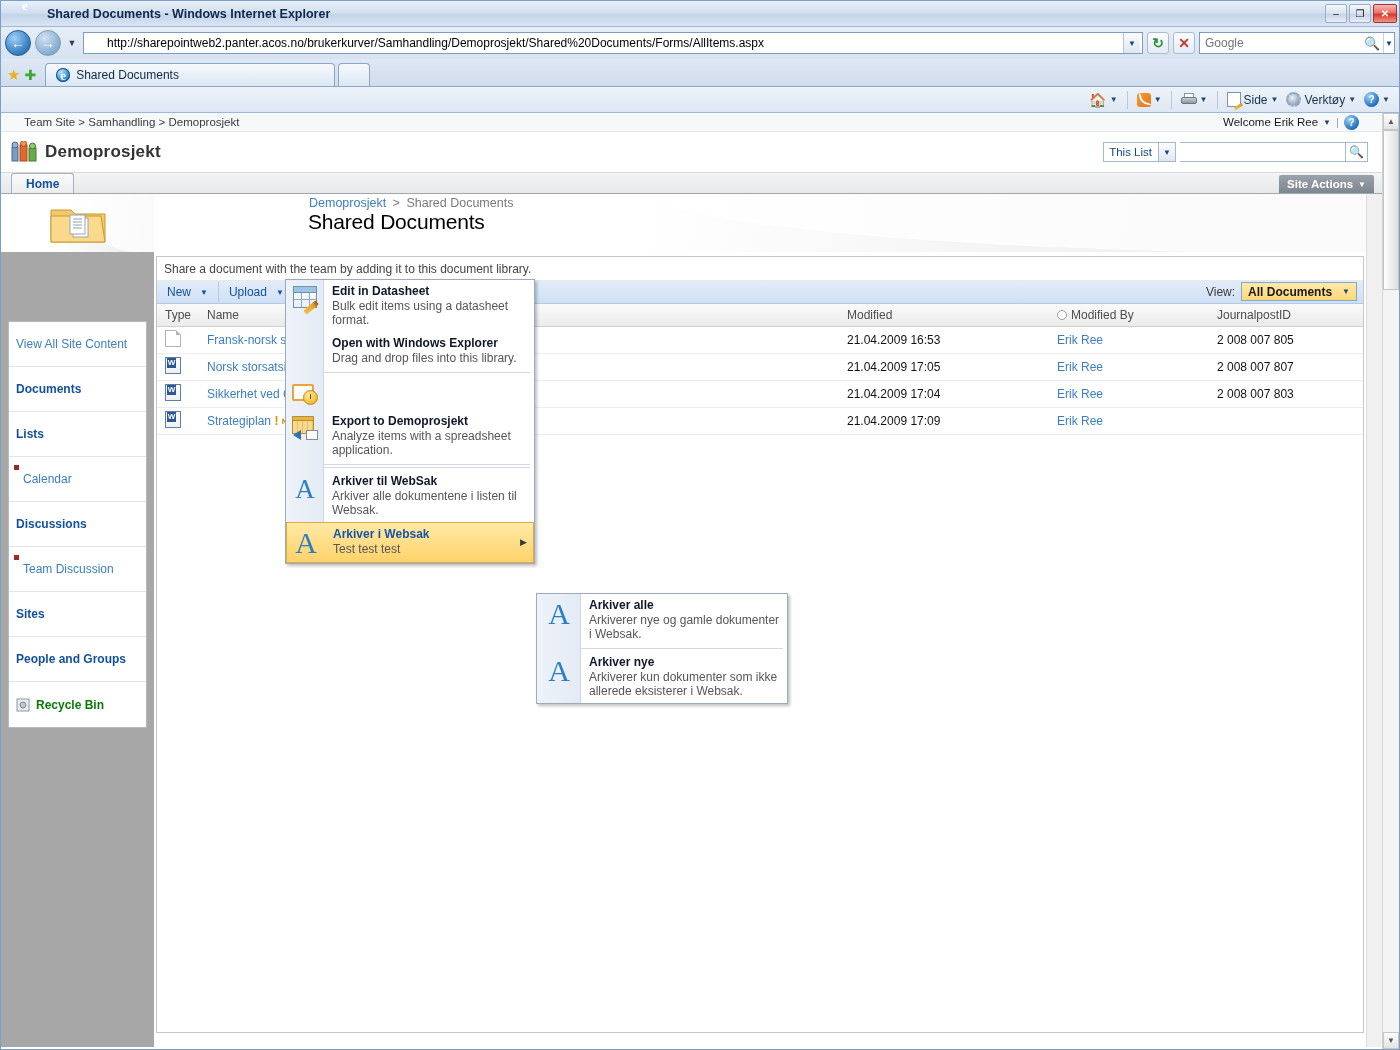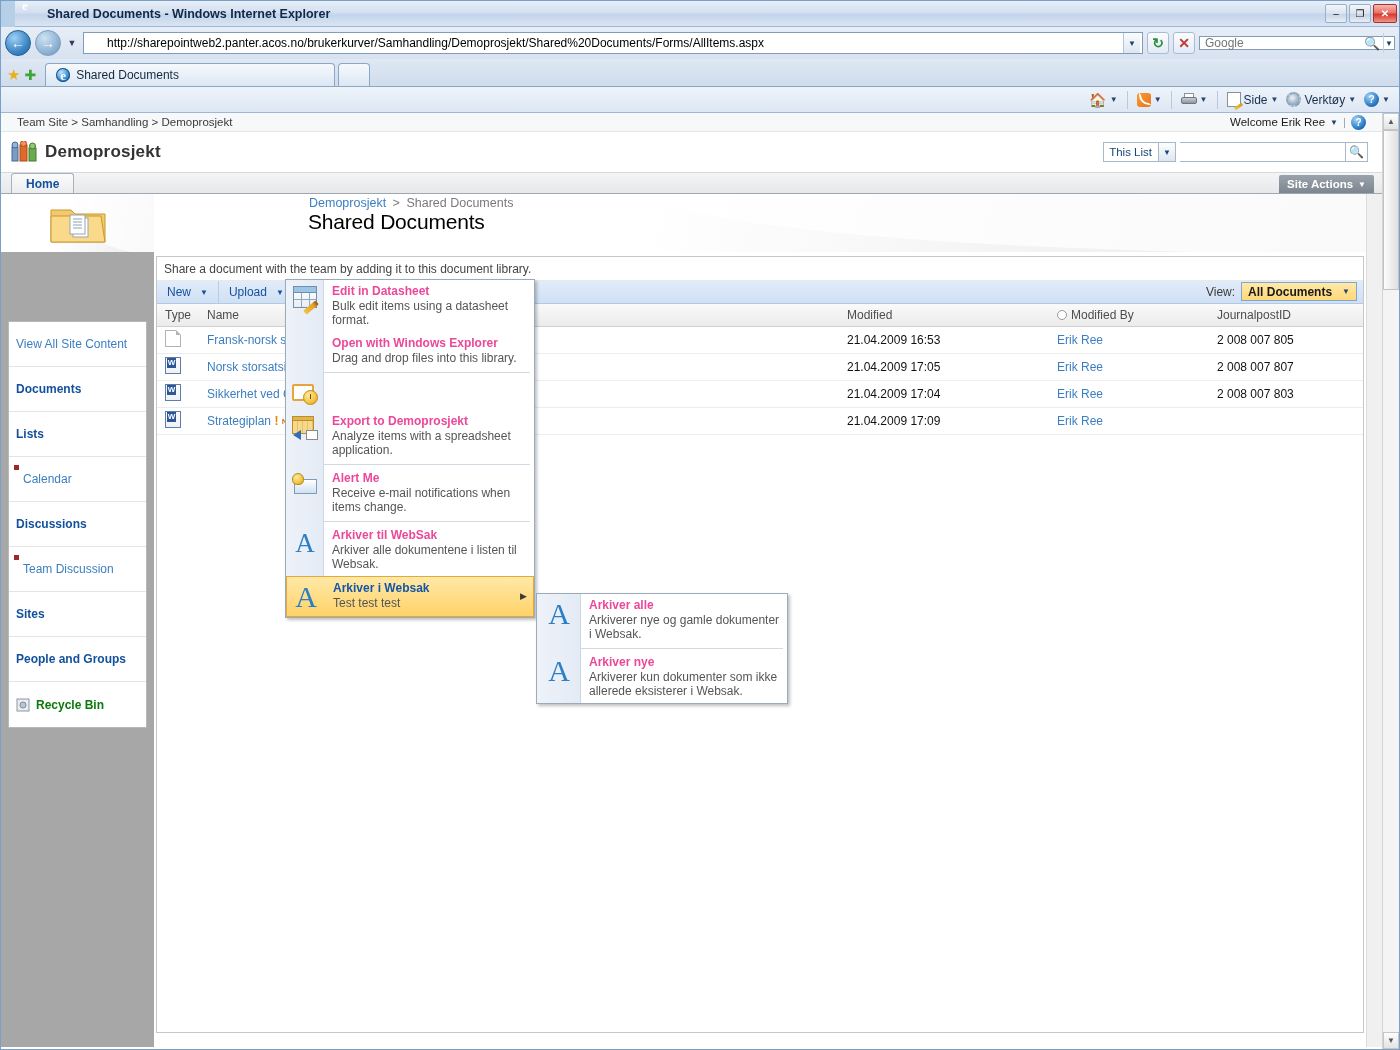--- a/index.html
+++ b/index.html
@@ -17,23 +17,22 @@
     position: absolute; inset: 0;
     background: linear-gradient(180deg,#b8cfe8 0%,#a9c3e0 100%);
     border: 1px solid #7ba0c8;
     display: flex; flex-direction: column;
   }
   
   .titlebar {
     height: 26px; flex: 0 0 26px;
     background: linear-gradient(180deg,#e8eff8 0%,#d3e0f0 45%,#c3d4ea 55%,#dae5f3 100%);
     display: flex; align-items: center;
-    padding: 0 2px 0 10px;
+    padding: 0 2px 0 24px;
     border-bottom: 1px solid #9cb8d8;
-    margin-left: 14px;
   }
   .titlebar .ie-logo {
     width: 16px; height: 16px; margin-right: 6px;
     position: relative; flex: 0 0 16px;
   }
   .title-text {
     font-size: 12.5px; font-weight: bold; color: #10284a;
     flex: 1 1 auto; white-space: nowrap; overflow: hidden;
   }
   .win-btns { display: flex; gap: 2px; align-items: center; }
@@ -81,21 +80,21 @@
     border-left: 1px solid #b4c6da;
     display:flex;align-items:center;justify-content:center;
     font-size: 8px; color: #18456e;
   }
   .icon-btn {
     width: 22px; height: 22px; display: flex; align-items: center; justify-content: center;
     border: 1px solid transparent; border-radius: 3px; font-size: 14px;
   }
   .icon-btn.framed { border-color: #a8bdd4; background: linear-gradient(180deg,#fbfdff,#e3ebf5); }
   .searchbox {
-    width: 196px; height: 14px; background: #fff; border: 1px solid #7f9db9;
+    width: 196px; height: 22px; background: #fff; border: 1px solid #7f9db9;
     display: flex; align-items: center;
   }
   .searchbox input {
     border: 0; outline: 0; flex: 1 1 auto; height: 18px; font-size: 12px;
     color: #9a9a9a; padding-left: 5px; font-family: inherit; background: transparent;
   }
   .search-go { width: 24px; display: flex; align-items: center; justify-content: center; color: #1f5fa8; font-size: 13px;}
   .search-drop { width: 13px; display:flex;align-items:center;justify-content:center; font-size: 8px; color:#18456e;
     border-left: 1px solid #c4d2e2; height: 20px;}
 
@@ -128,21 +127,21 @@
   .caret { font-size: 8px; color: #23456d; }
   .vsep { width: 1px; height: 18px; background: #b9c9dc; margin: 0 4px; }
 
   
   .viewport { flex: 1 1 auto; display: flex; position: relative; background: #fff; overflow: hidden; }
   .page { flex: 1 1 auto; position: relative; background: #fff; overflow: hidden; }
 
   
   .sp-globalbar {
     height: 19px; background: #f7f8f9; border-bottom: 1px solid #e3e6e8;
-    display: flex; align-items: center; padding: 0 16px;
+    display: flex; align-items: center; padding: 0 23px;
     font-size: 11.5px; color: #3b3b3b;
   }
   .sp-globalbar .bc { color: #3b3b3b; }
   .sp-welcome { margin-left: auto; display: flex; align-items: center; gap: 5px; color: #1a1a1a; font-size: 11.5px;}
   .sp-welcome .sep { color: #9aa4ad; }
   .help-circle {
     width: 15px; height: 15px; border-radius: 50%;
     background: radial-gradient(circle at 35% 30%, #9fd2f7, #1d6fba 70%, #14558f);
     color: #fff; font-size: 10px; font-weight: bold;
     display: flex; align-items: center; justify-content: center;
@@ -321,21 +320,21 @@
   .menu-item {
     position: relative; display: flex; gap: 0; padding: 4px 6px 5px 0;
     min-height: 34px; z-index: 2;
   }
   .menu-item.sel { background: linear-gradient(180deg,#ffe9a6 0%,#ffd26a 100%); border: 1px solid #e3a93c; }
   .menu-item .mi-icon {
     width: 38px; flex: 0 0 38px; display: flex; align-items: flex-start; justify-content: center;
     padding-top: 2px;
   }
   .menu-item .mi-text { flex: 1 1 auto; padding-left: 8px; }
-  .mi-title { color: #ec4899; font-weight: bold; font-size: 12px; line-height: 15px; }
+  .mi-title { color: #0f172a; font-weight: bold; font-size: 12px; line-height: 15px; }
   .menu-item.sel .mi-title { color: #1455a8; }
   .mi-desc { color: #555; font-size: 12px; line-height: 14px; }
   .menu-sep { height: 1px; background: #d2d9e2; margin: 2px 4px 2px 38px; position: relative; z-index: 2;}
   .submenu-arrow { position: absolute; right: 6px; top: 14px; font-size: 9px; color: #3a3a3a; }
 
   
   .gi { width: 28px; height: 28px; position: relative; }
   .gi-datasheet { background: linear-gradient(180deg,#ffffff,#e8eef4); border: 1px solid #6f8fad; width: 24px; height: 22px; }
   .gi-datasheet .hdr { position:absolute; left:0; right:0; top:0; height:6px; background:#9cc4e4; border-bottom: 1px solid #6f8fad;}
   .gi-datasheet .v1 { position:absolute; left:7px; top:6px; bottom:0; width:1px; background:#8fa9c0;}
@@ -767,32 +766,20 @@
           </span>
           <span class="mi-text">
             <div class="mi-title">Export to Demoprosjekt</div>
             <div class="mi-desc">Analyze items with a spreadsheet application.</div>
           </span>
         </div>
 
         <div class="menu-sep"></div>
 
 
-        <div class="menu-item">
-          <span class="mi-icon">
-            <span class="gi-alert">
-                <span class="env2"></span>
-                <span class="bell"></span>
-              </span>
-          </span>
-          <span class="mi-text">
-            <div class="mi-title">Alert Me</div>
-            <div class="mi-desc">Receive e-mail notifications when items change.</div>
-          </span>
-        </div>
 
         <div class="menu-sep"></div>
 
         <div class="menu-item">
           <span class="mi-icon">
               <span class="gi-letterA">A</span>
             </span>
           <span class="mi-text">
             <div class="mi-title">Arkiver til WebSak</div>
             <div class="mi-desc">Arkiver alle dokumentene i listen til Websak.</div>

